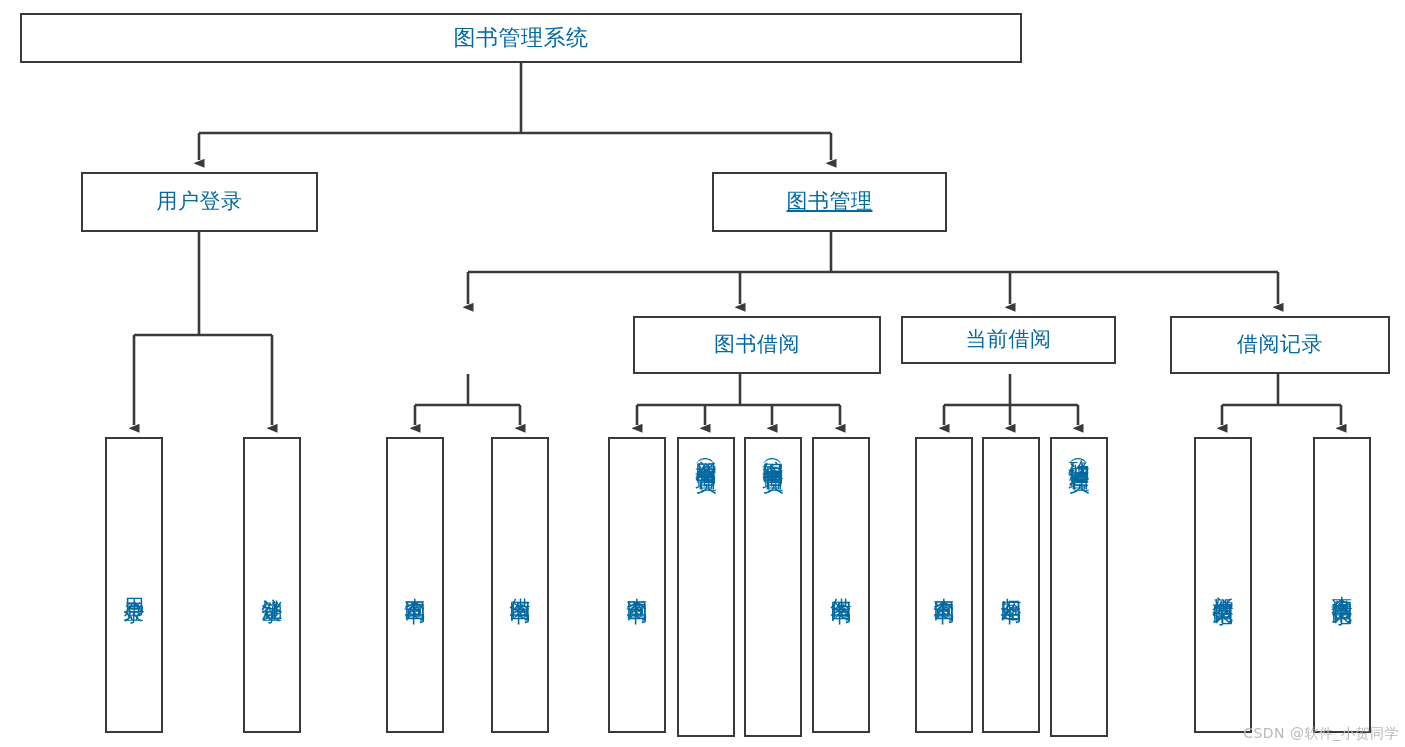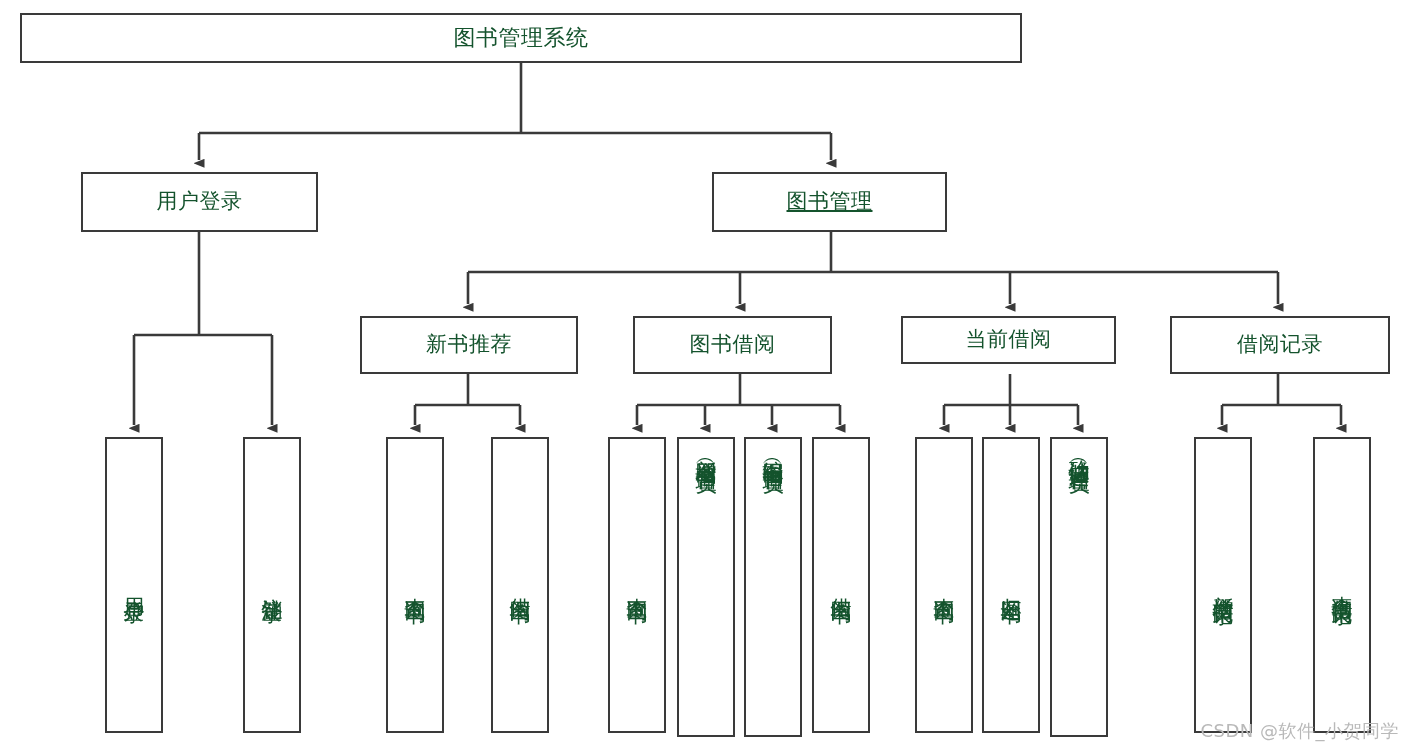--- a/index.html
+++ b/index.html
@@ -14,21 +14,21 @@
   #svg-layer{position:absolute;left:0;top:0;width:1405px;height:747px;}
 
   .node{
     position:absolute;
     box-sizing:border-box;
     background:#ffffff;
     border:2.5px solid #3a3a3a;
     display:flex;
     align-items:center;
     justify-content:center;
-    color:#14532d;
+    color:#0369a1;
   }
   .node .label{
     line-height:1.12;
     text-align:center;
     letter-spacing:0.5px;
     white-space:pre-line;
   }
   
   .h-node .label{
     font-size:21px;
@@ -47,21 +47,21 @@
     letter-spacing:2px;
     margin:0 auto;
   }
   .v-node.tall-text{align-items:flex-start;}
   .v-node.mid-text{align-items:center;padding-top:0;}
 
   .watermark{
     position:absolute;
     right:6px;
     bottom:4px;
-    font-size:18px;
+    font-size:14px;
     color:#b9b9b9;
     letter-spacing:0.5px;
     white-space:nowrap;
   }
 </style>
 </head>
 <body>
 
 <div id="canvas">
 
@@ -120,25 +120,22 @@
   </div>
 
   <div class="node h-node" style="left:81px;top:172px;width:237px;height:60px;">
     <span class="label">用户登录</span>
   </div>
 
   <div class="node h-node" style="left:712px;top:172px;width:235px;height:60px;text-decoration:underline;">
     <span class="label">图书管理</span>
   </div>
 
-  <div class="node h-node" style="left:360px;top:316px;width:218px;height:58px;">
-    <span class="label">新书推荐</span>
-  </div>
 
-  <div class="node h-node" style="left:633px;top:316px;width:199px;height:58px;">
+  <div class="node h-node" style="left:633px;top:316px;width:248px;height:58px;">
     <span class="label">图书借阅</span>
   </div>
 
   <div class="node h-node" style="left:901px;top:316px;width:215px;height:48px;">
     <span class="label">当前借阅</span>
   </div>
 
   <div class="node h-node" style="left:1170px;top:316px;width:220px;height:58px;">
     <span class="label">借阅记录</span>
   </div>

